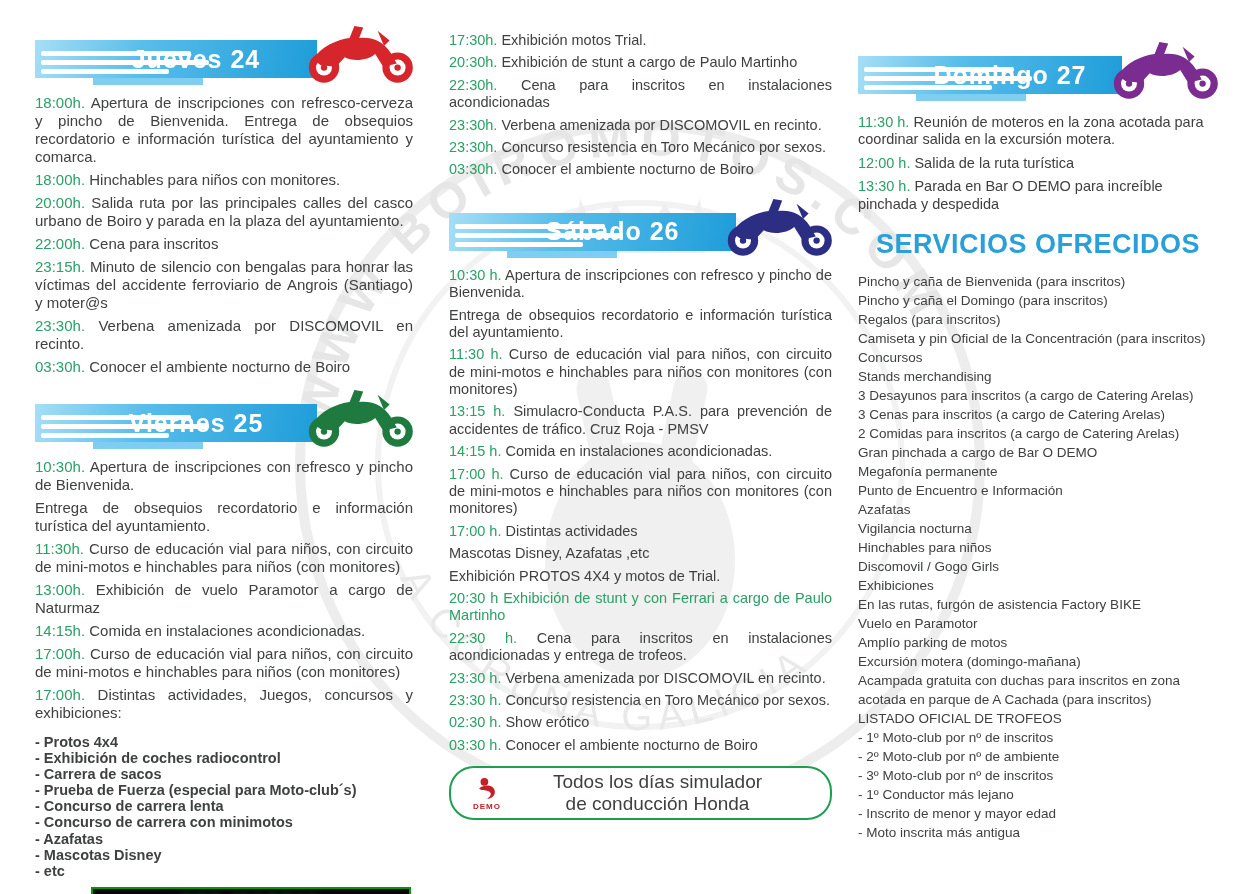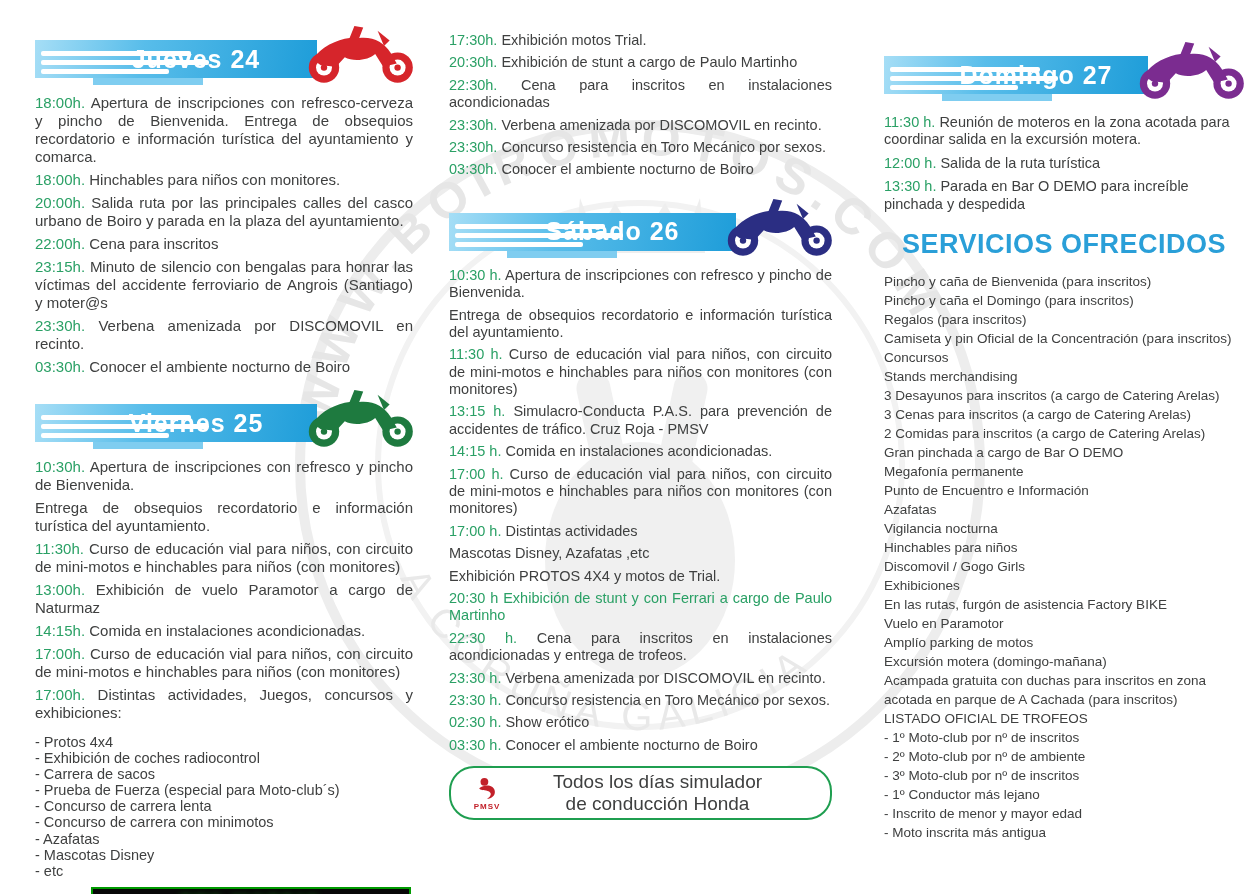--- a/index.html
+++ b/index.html
@@ -7,21 +7,21 @@
     width:1253px;height:894px;position:relative;overflow:hidden;
     background:#ffffff;color:#3f4040;
     font-family:"Liberation Sans",sans-serif;
   }
   
   .wm{position:absolute;left:245px;top:70px;z-index:0;}
   
   .col{position:absolute;z-index:2;}
   #col1{left:35px;top:36px;width:378px;}
   #col2{left:449px;top:32px;width:383px;}
-  #col3{left:884px;top:26px;width:360px;}
+  #col3{left:858px;top:26px;width:360px;}
   
   .day-header{position:relative;height:46px;margin-bottom:12px;}
   .dh-bar{
     position:absolute;left:0;right:96px;top:4px;bottom:4px;
     background:linear-gradient(100deg,#a6def6 0%,#58bdea 38%,#1e9dd9 100%);
   }
   .dh-sub{position:absolute;left:58px;width:110px;bottom:-3px;height:7px;background:#7fcdf0;}
   .sline{position:absolute;height:5px;background:#ffffff;border-radius:2px;display:block;}
   .sl1{left:6px;top:11px;width:150px;}
   .sl2{left:6px;top:20px;width:168px;}
@@ -37,21 +37,21 @@
   .bike-navy{color:#2b2e83;}
   .bike-purple{color:#7b2c90;}
   
   .event{margin:0 0 5px 0;font-size:15px;line-height:1.2;text-align:justify;}
   #col2 .event{font-size:14.5px;}
   #col3 .event{font-size:14.5px;text-align:left;margin-bottom:6px;}
   .event .t{color:#2aa065;}
   .event .t:not(:empty)::after{content:" ";}
   .event.green .x{color:#2aa065;}
   
-  .acts{margin-top:12px;}
+  .acts{margin-top:12px;font-weight:bold;}
   .acts div{font-size:14.5px;line-height:1.11;}
   
   .svc-title{font-size:27px;font-weight:bold;color:#2a9fd8;text-align:center;
     letter-spacing:0.5px;margin:16px 0 12px 0;}
   .svc{font-size:13.5px;line-height:19px;}
   
   .honda{
     position:relative;margin-top:12px;height:50px;border:2px solid #1f9e50;
     border-radius:25px;background:#ffffff;display:flex;align-items:center;
   }
@@ -265,21 +265,21 @@
 
       <p class="event"><span class="t">03:30 h.</span><span class="x">Conocer el ambiente nocturno de Boiro</span></p>
     </div>
 
   <div class="honda">
     <div class="honda-logo">
       <svg viewBox="0 0 40 40">
         <circle cx="16" cy="9" r="6" fill="#c22029"></circle>
         <path d="M8,19 C17,12 30,14 32,23 C33,30 27,35 20,35 C27,31 28,25 21,23 C14,21 10,23 8,19 Z" fill="#c22029"></path>
       </svg>
-      <div class="bl">PMSV</div>
+      <div class="bl">DEMO</div>
     </div>
     <div class="honda-text">
       <div>Todos los días simulador</div>
       <div>de conducción Honda</div>
     </div>
   </div>
 
 </div>
 
 <div class="col" id="col3">

